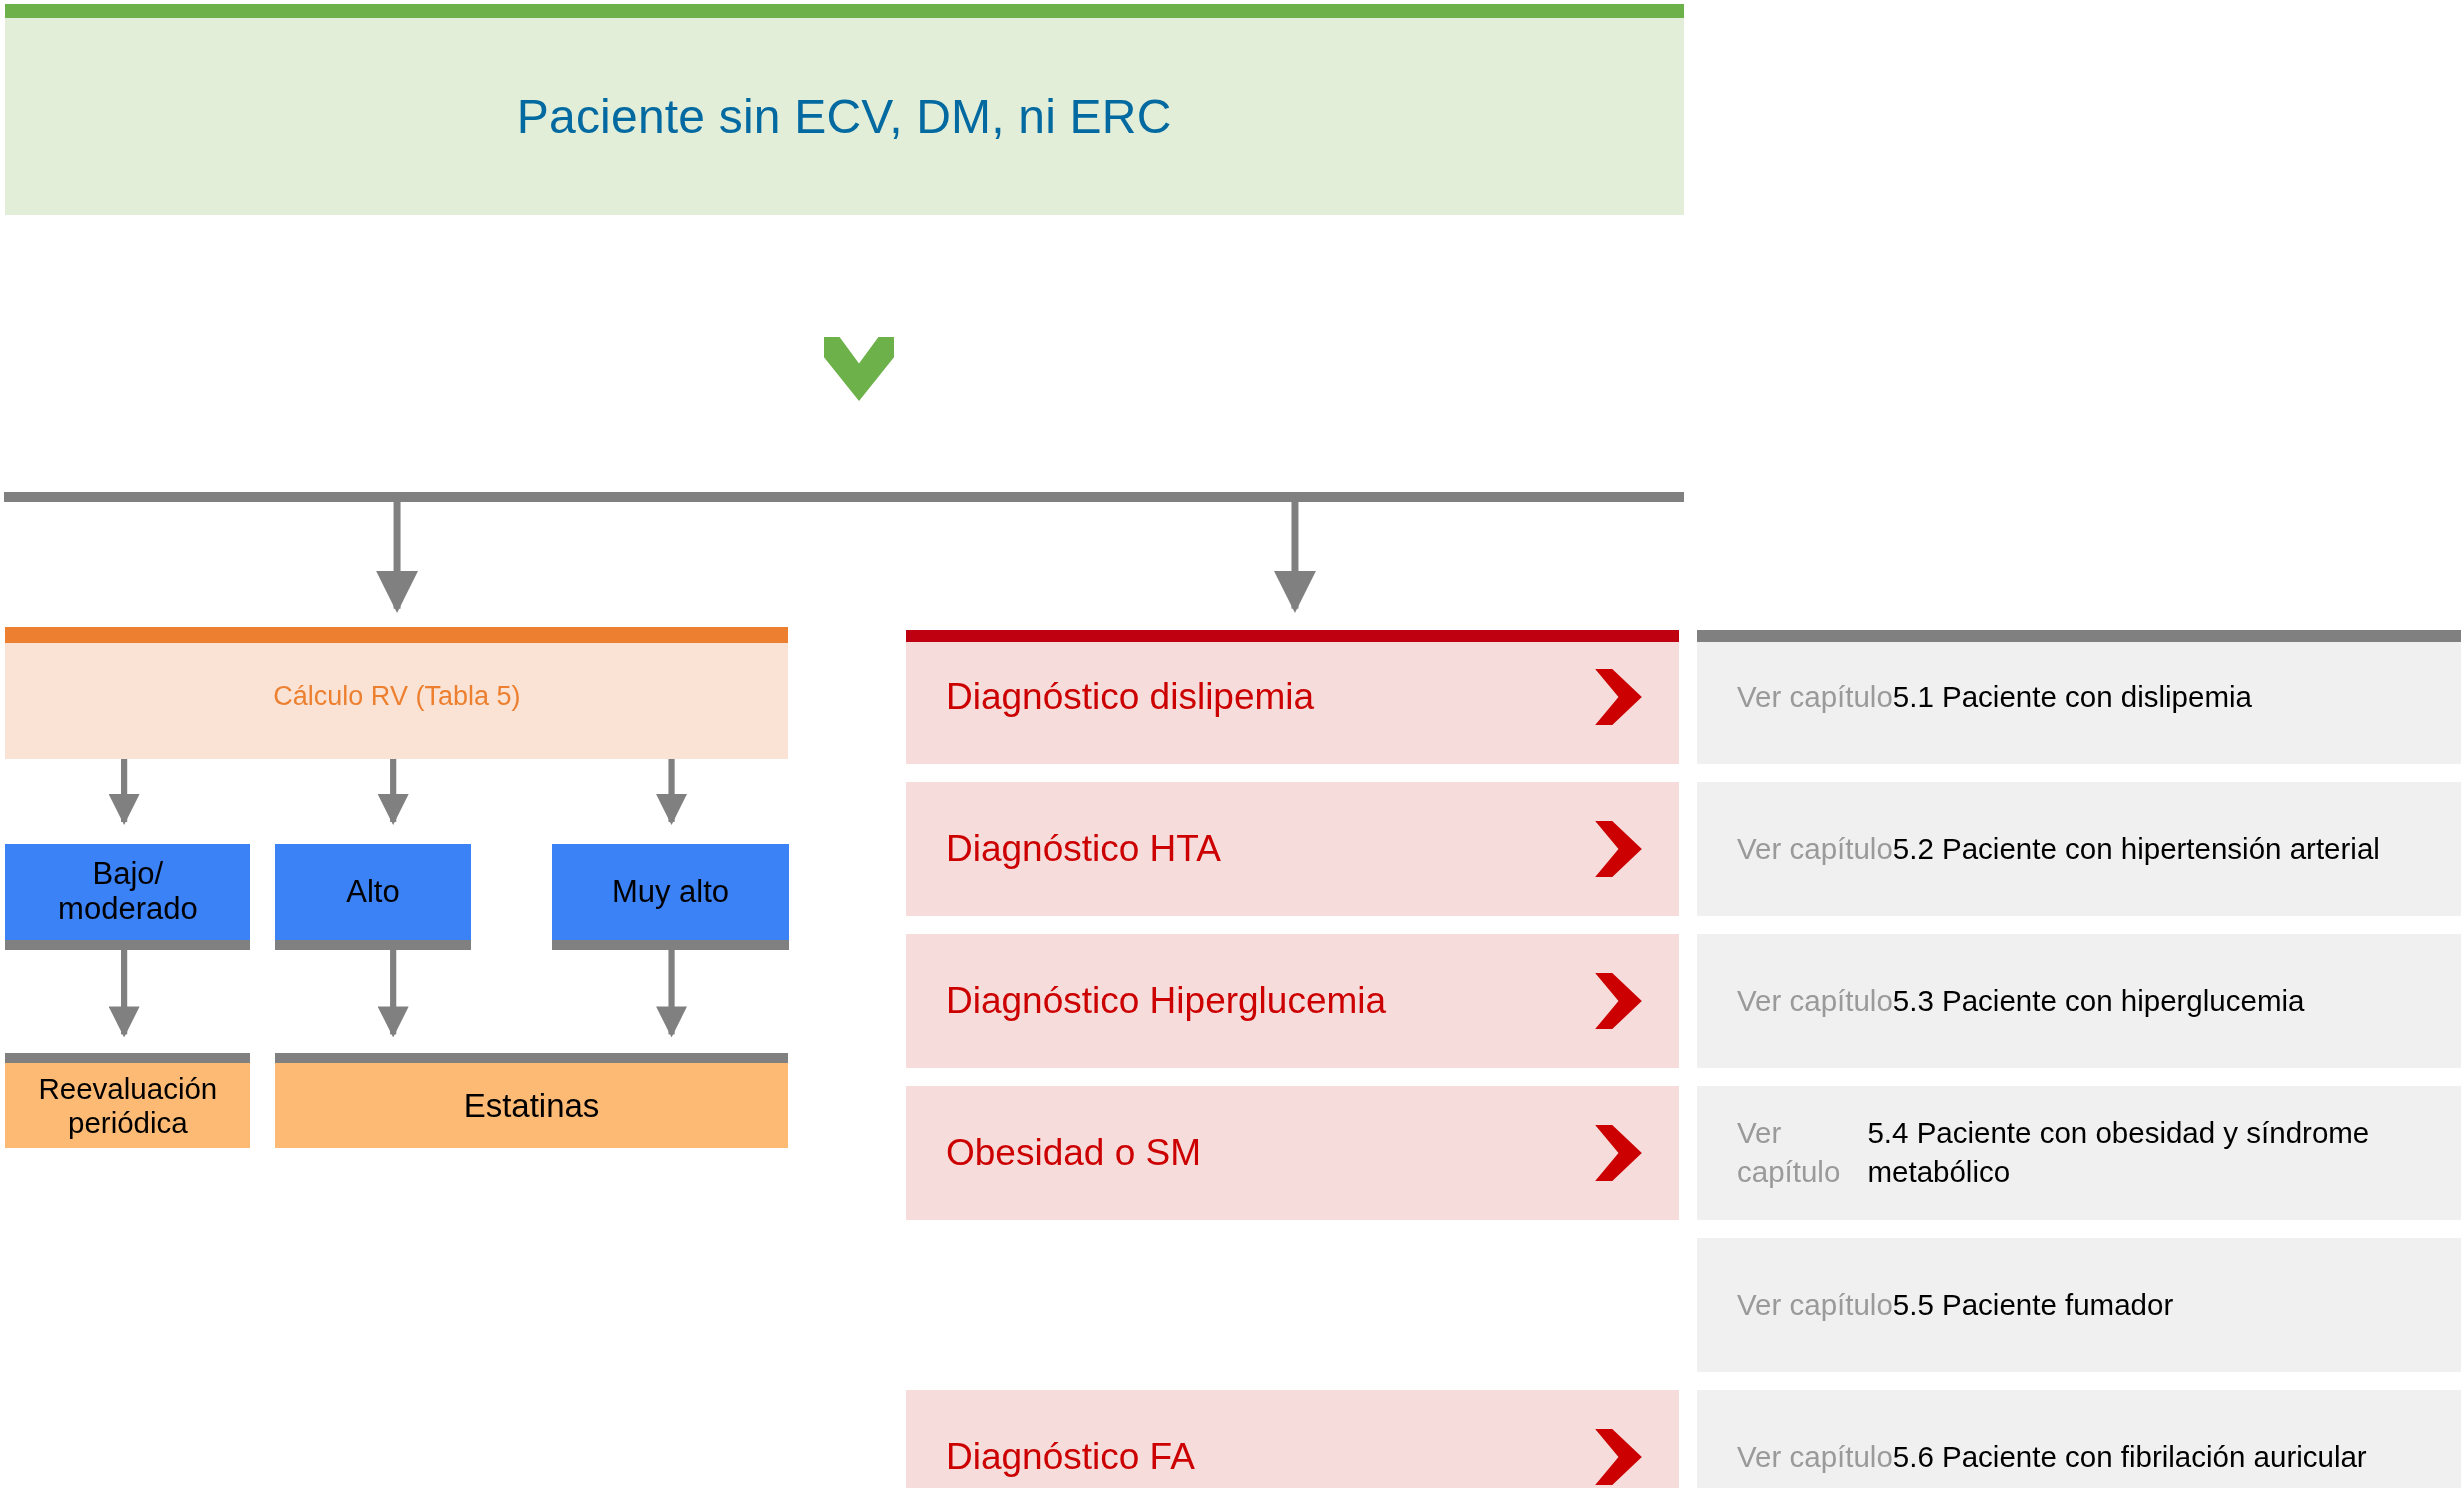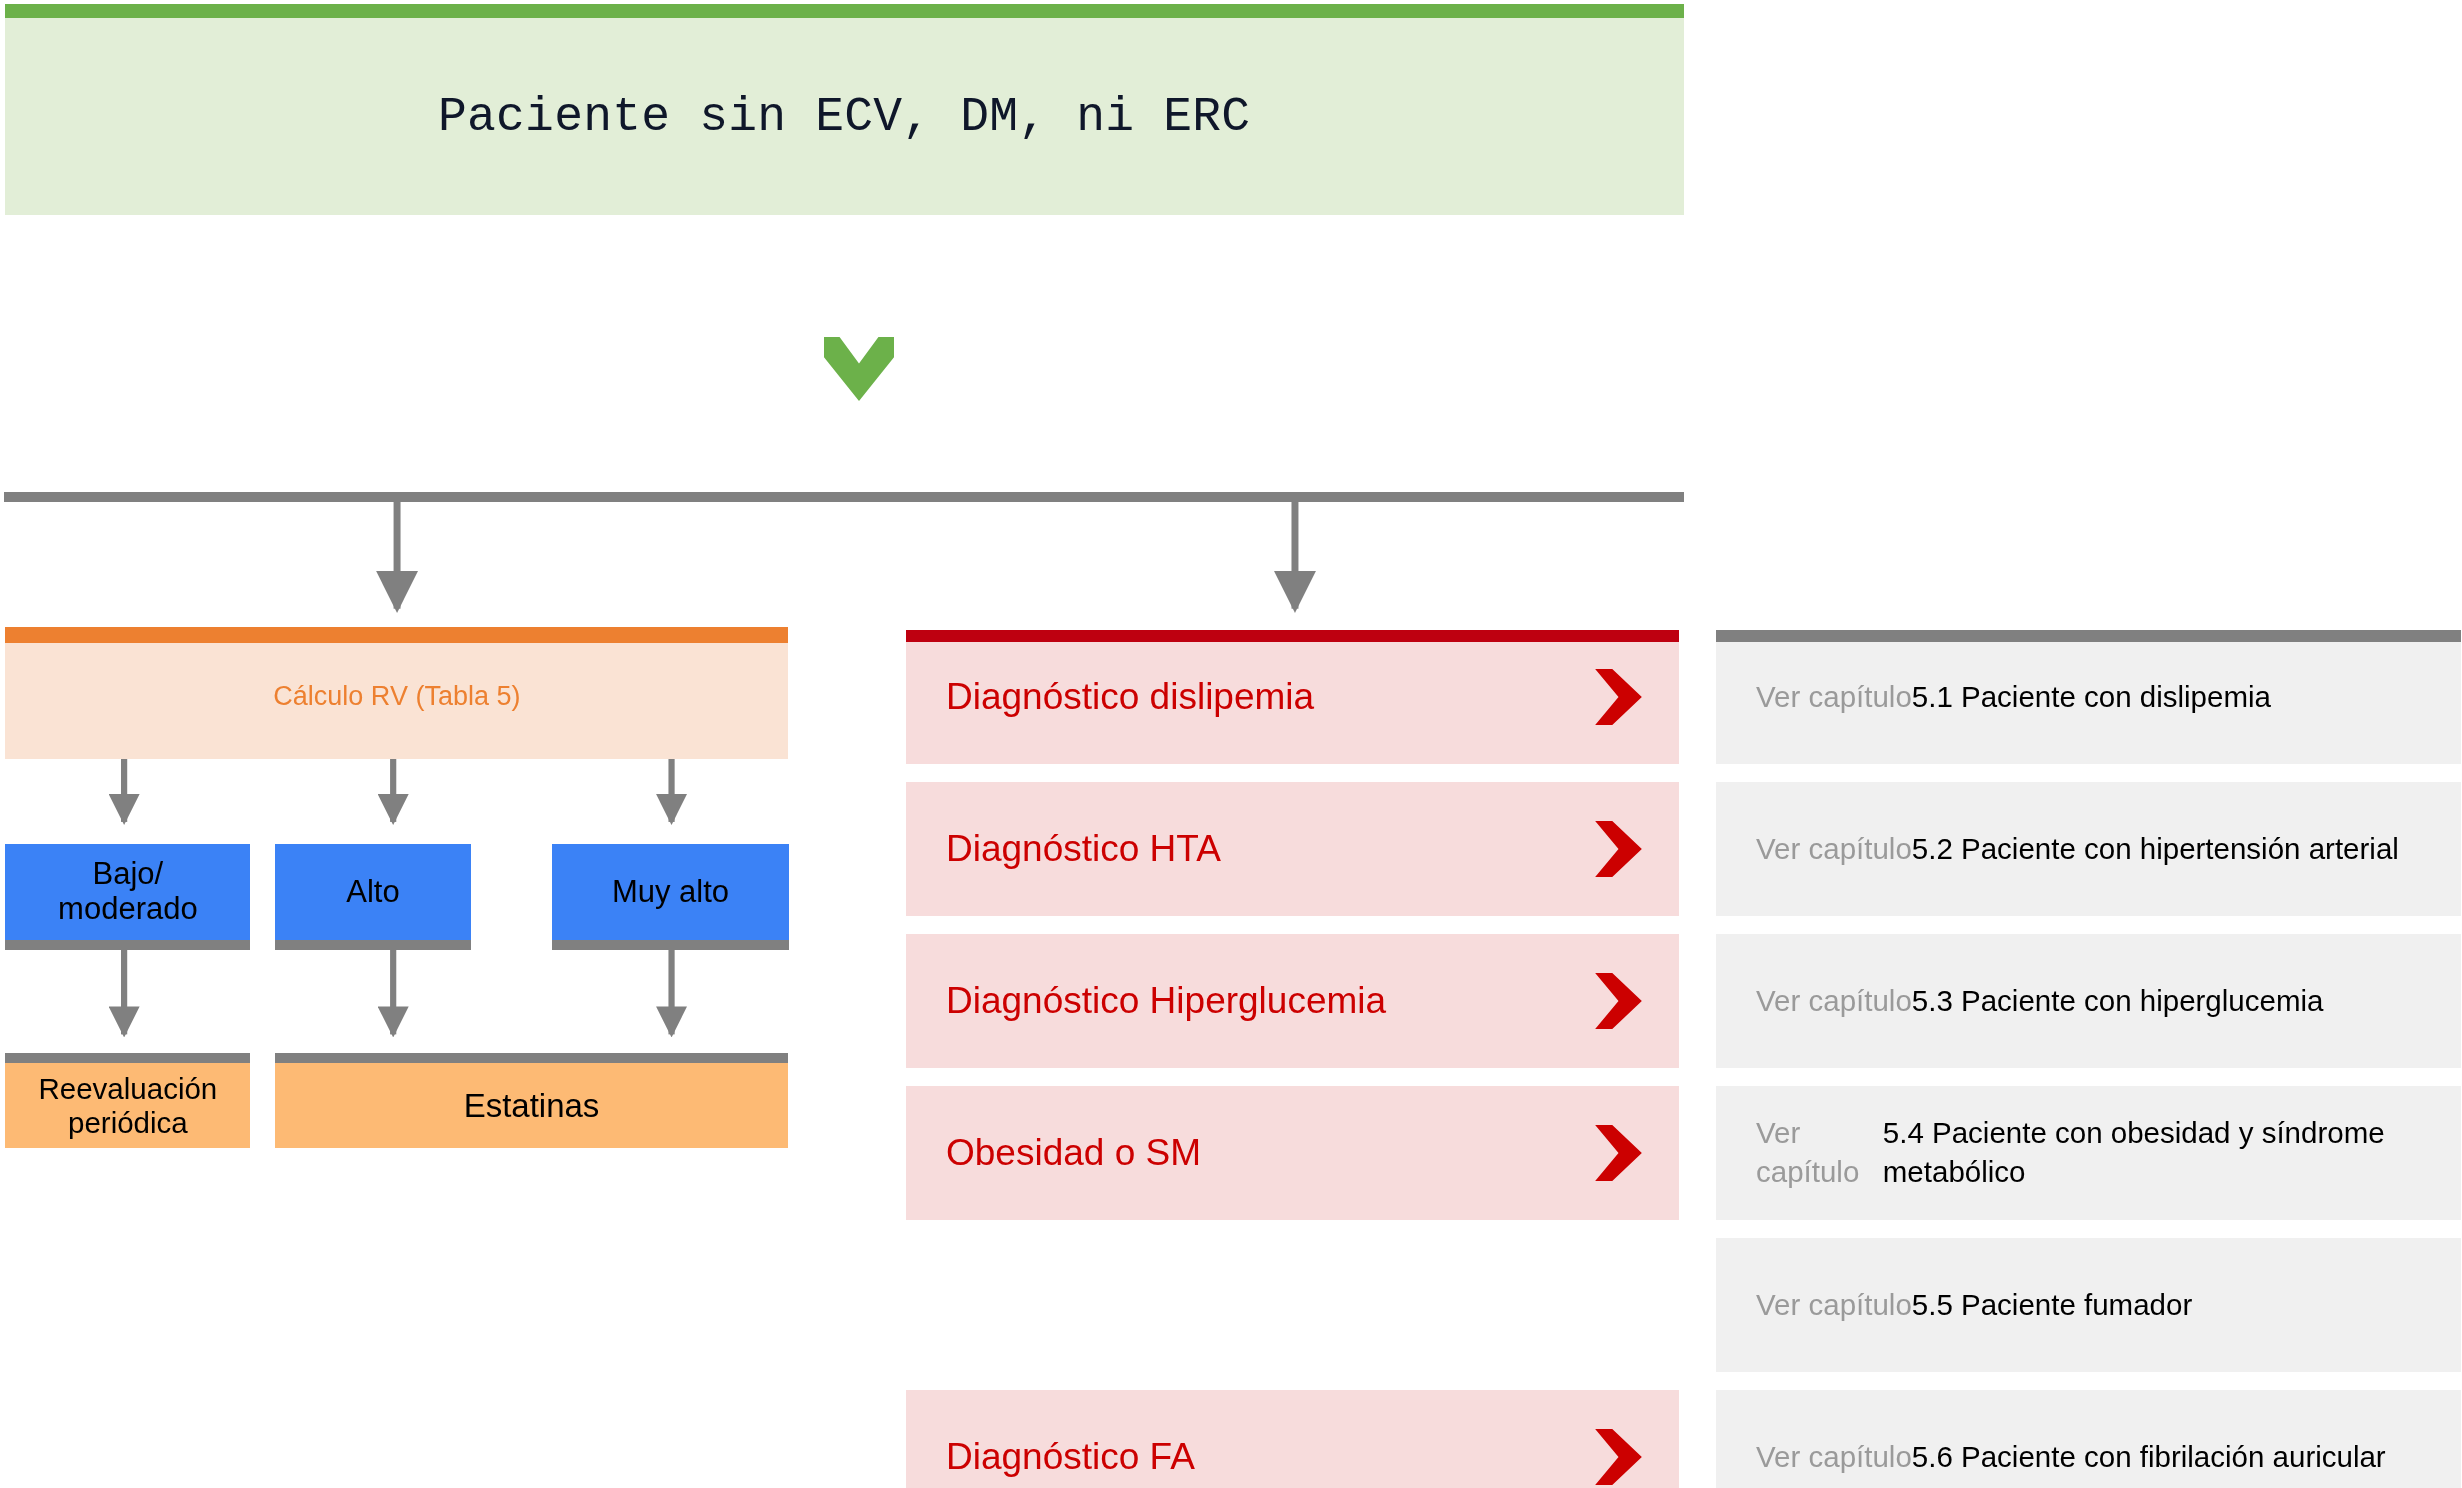--- a/index.html
+++ b/index.html
@@ -43,26 +43,25 @@
   #green-header .topbar { background: #6cb14a; }
   #green-header .title {
     position: absolute;
     left: 0;
     top: 0;
     width: 100%;
     height: 100%;
     display: flex;
     align-items: center;
     justify-content: center;
-    color: #0f172a;
+    color: #0369a1;
     font-size: 48px;
     letter-spacing: 0.2px;
     padding-top: 15px;
     box-sizing: border-box;
-    font-family: Liberation Mono, monospace;
   }
 
   
   #anamnesis-block {
     left: 3.9px;
     top: 233px;
     width: 1680px;
     height: 264px;
     background: #f0f0f0;
   }
@@ -219,21 +218,21 @@
   .diag-left {
     position: absolute;
     left: 0;
     top: 0;
     width: 773px;
     height: 100%;
     background: #f7dcdc;
   }
   .diag-right {
     position: absolute;
-    left: 810px;
+    left: 791px;
     top: 0;
     right: 0;
     height: 100%;
     background: #f0f0f0;
     padding-left: 35px;
   }
   .diag-row.first .diag-left::before {
     content: "";
     position: absolute;
     left: 0; top: 0;

